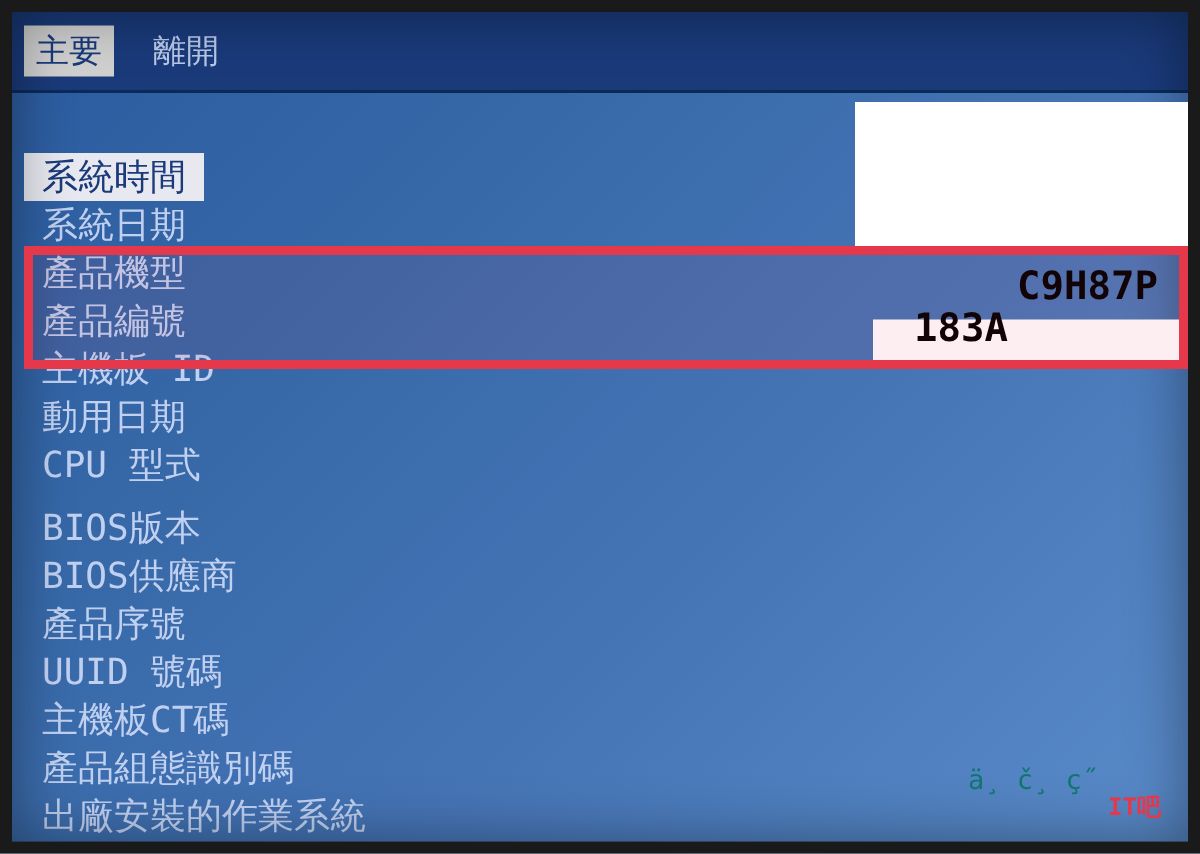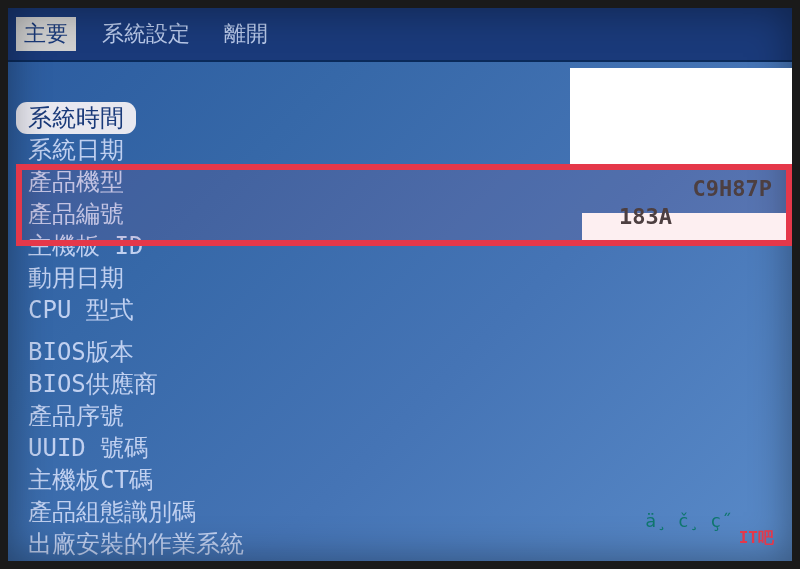--- a/index.html
+++ b/index.html
@@ -46,21 +46,20 @@
     }
     .content {
       padding: 40px 0 0 8px;
       position: relative;
     }
     .info-row {
       font-size: 24px;
       line-height: 32px;
       color: #c0d0f0;
       padding-left: 12px;
-      border-radius: 11px;
     }
     .info-row.highlighted {
       background: #e8e8f0;
       color: #1a3a7a;
       display: inline-block;
       padding: 0 12px;
     }
     .highlight-box {
       position: absolute;
       top: 156px;
@@ -86,22 +85,22 @@
       top: 205px;
       right: 0;
       width: 210px;
       height: 28px;
       background: #ffffff;
       z-index: 5;
     }
     .value-col {
       position: absolute;
       right: 10px;
-      font-size: 22px;
-      color: #404040;
+      font-size: 26px;
+      color: #000000;
       font-weight: bold;
       z-index: 8;
       text-align: center;
     }
     .val1 { top: 168px; right: 20px; }
     .val2 { top: 196px; right: 120px; }
     .watermark {
       position: absolute;
       bottom: 12px;
       right: 18px;
@@ -121,21 +120,20 @@
     }
     .spacer {
       height: 10px;
     }
   </style>
 </head>
 <body>
 
 <div class="menu-bar">
   <span class="menu-item selected">主要</span>
-  <span class="menu-item">系統設定</span>
   <span class="menu-item">離開</span>
 </div>
 
 <div class="content">
   <div class="info-row highlighted">系統時間</div>
   <div class="info-row">系統日期</div>
   <div class="info-row">產品機型</div>
   <div class="info-row">產品編號</div>
   <div class="info-row">主機板 ID</div>
   <div class="info-row">動用日期</div>

